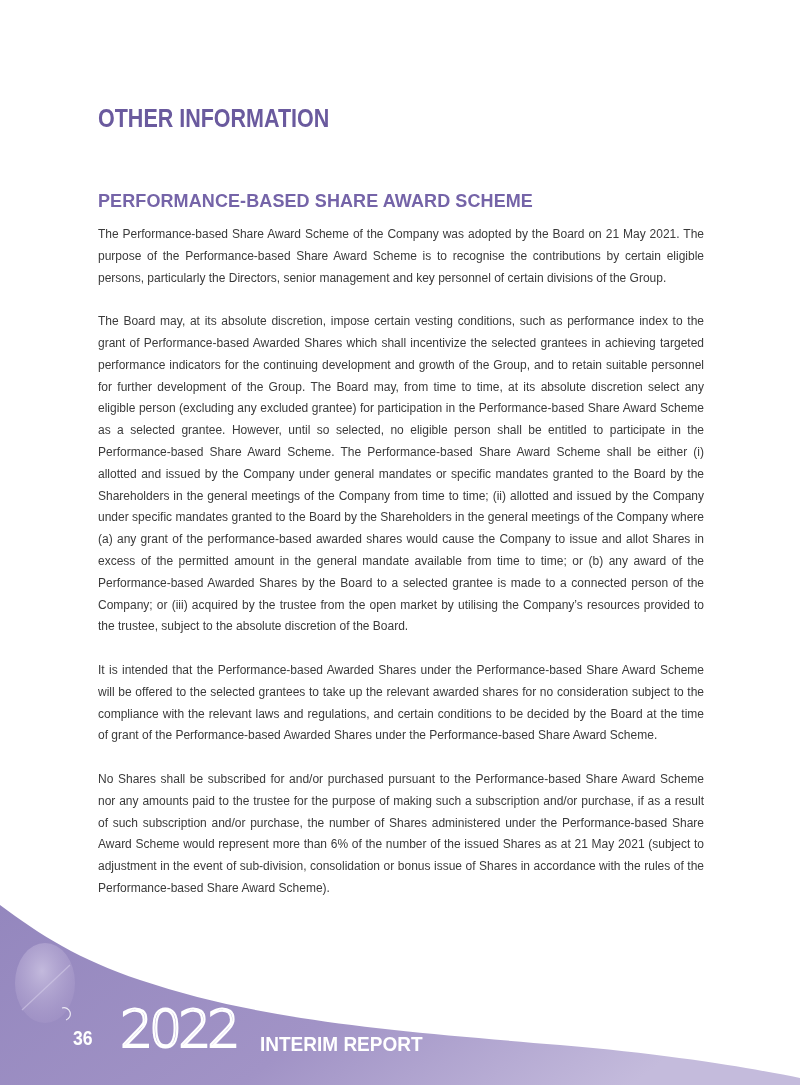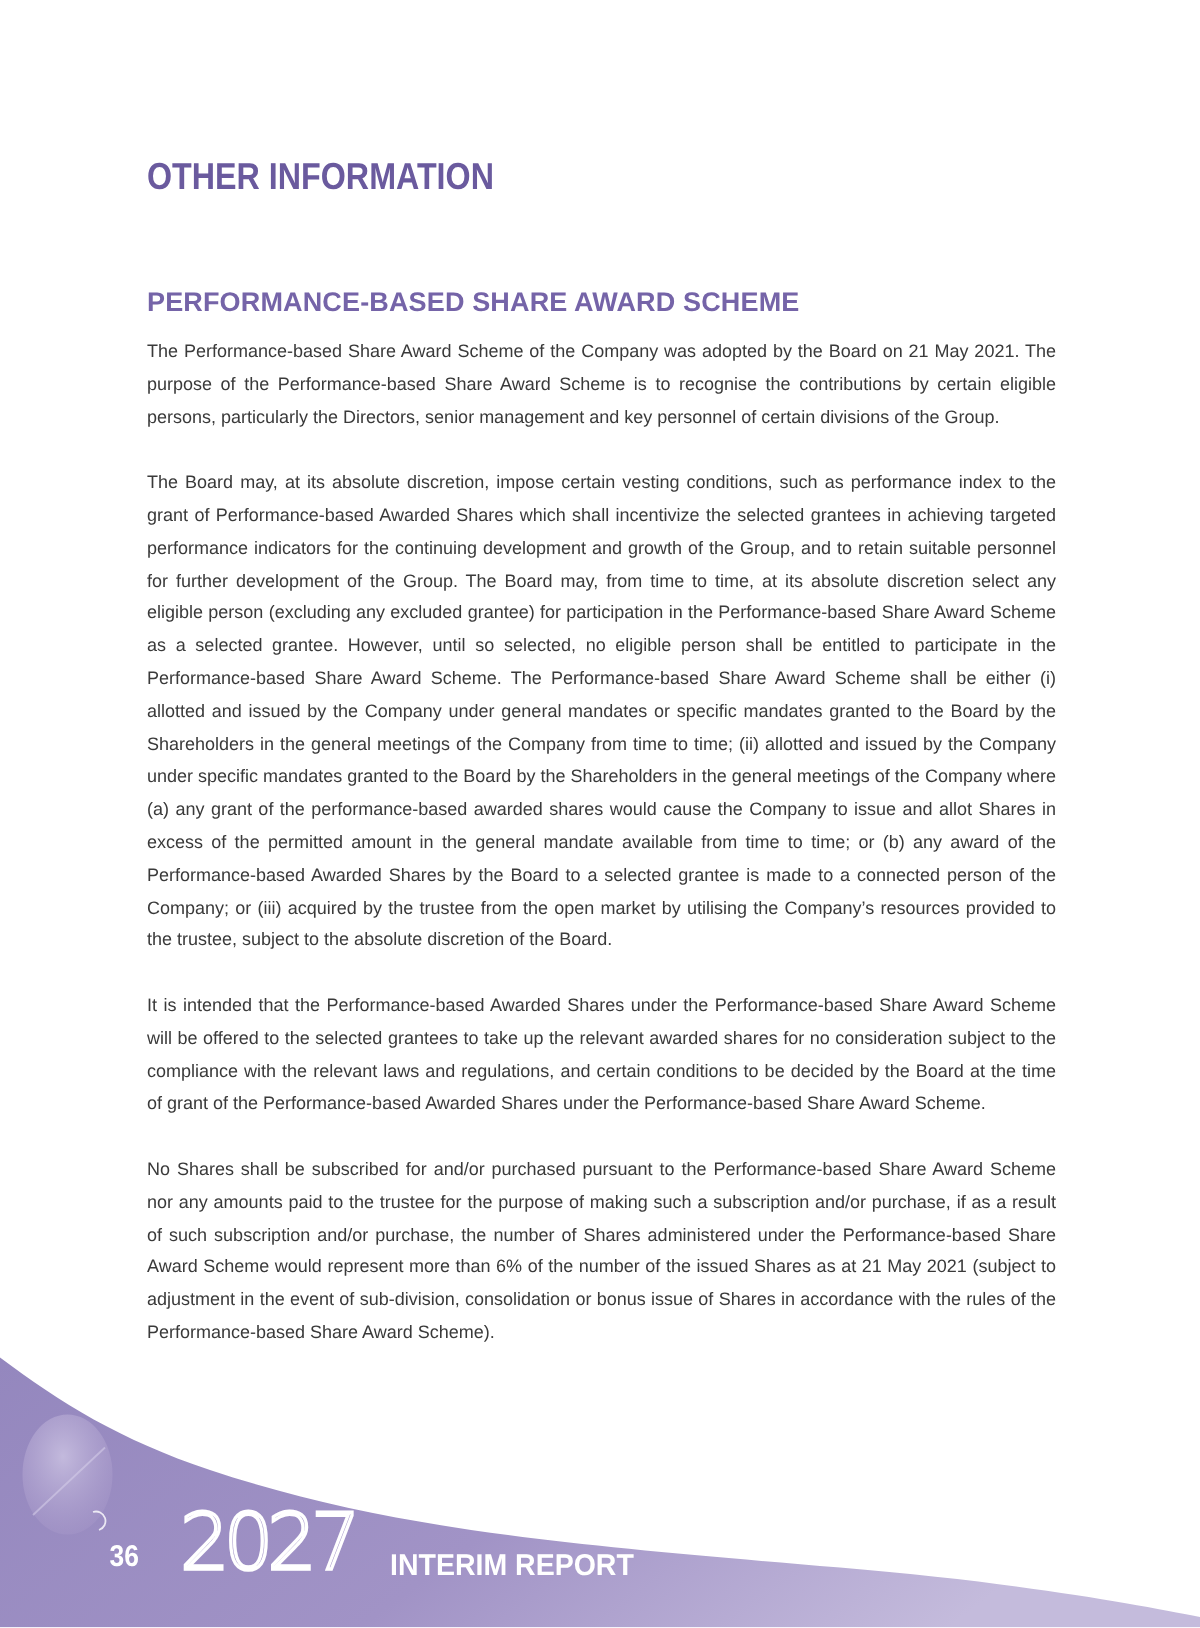--- a/index.html
+++ b/index.html
@@ -73,14 +73,14 @@
       </radialGradient>
     </defs>
     <path d="M0,25 C40,55 80,80 140,100 C260,140 380,150 560,165 C680,175 760,190 800,198 L800,205 L0,205 Z" fill="url(#bandGrad)"></path>
     <ellipse cx="45" cy="103" rx="30" ry="40" fill="url(#orbGrad)"></ellipse>
     <path d="M22,130 L70,85" stroke="#d4cce8" stroke-width="1.2" opacity="0.6"></path>
     <path d="M62,128 a6,6 0 0 1 4,12" stroke="#ffffff" stroke-width="1.2" fill="none" opacity="0.8"></path>
   </svg>
 </div>
 
 <div class="page-number">36</div>
-<div class="year-mark"><span>2027</span></div>
+<div class="year-mark"><span>2022</span></div>
 <div class="report-label">INTERIM REPORT</div>
 
 </body></html>

